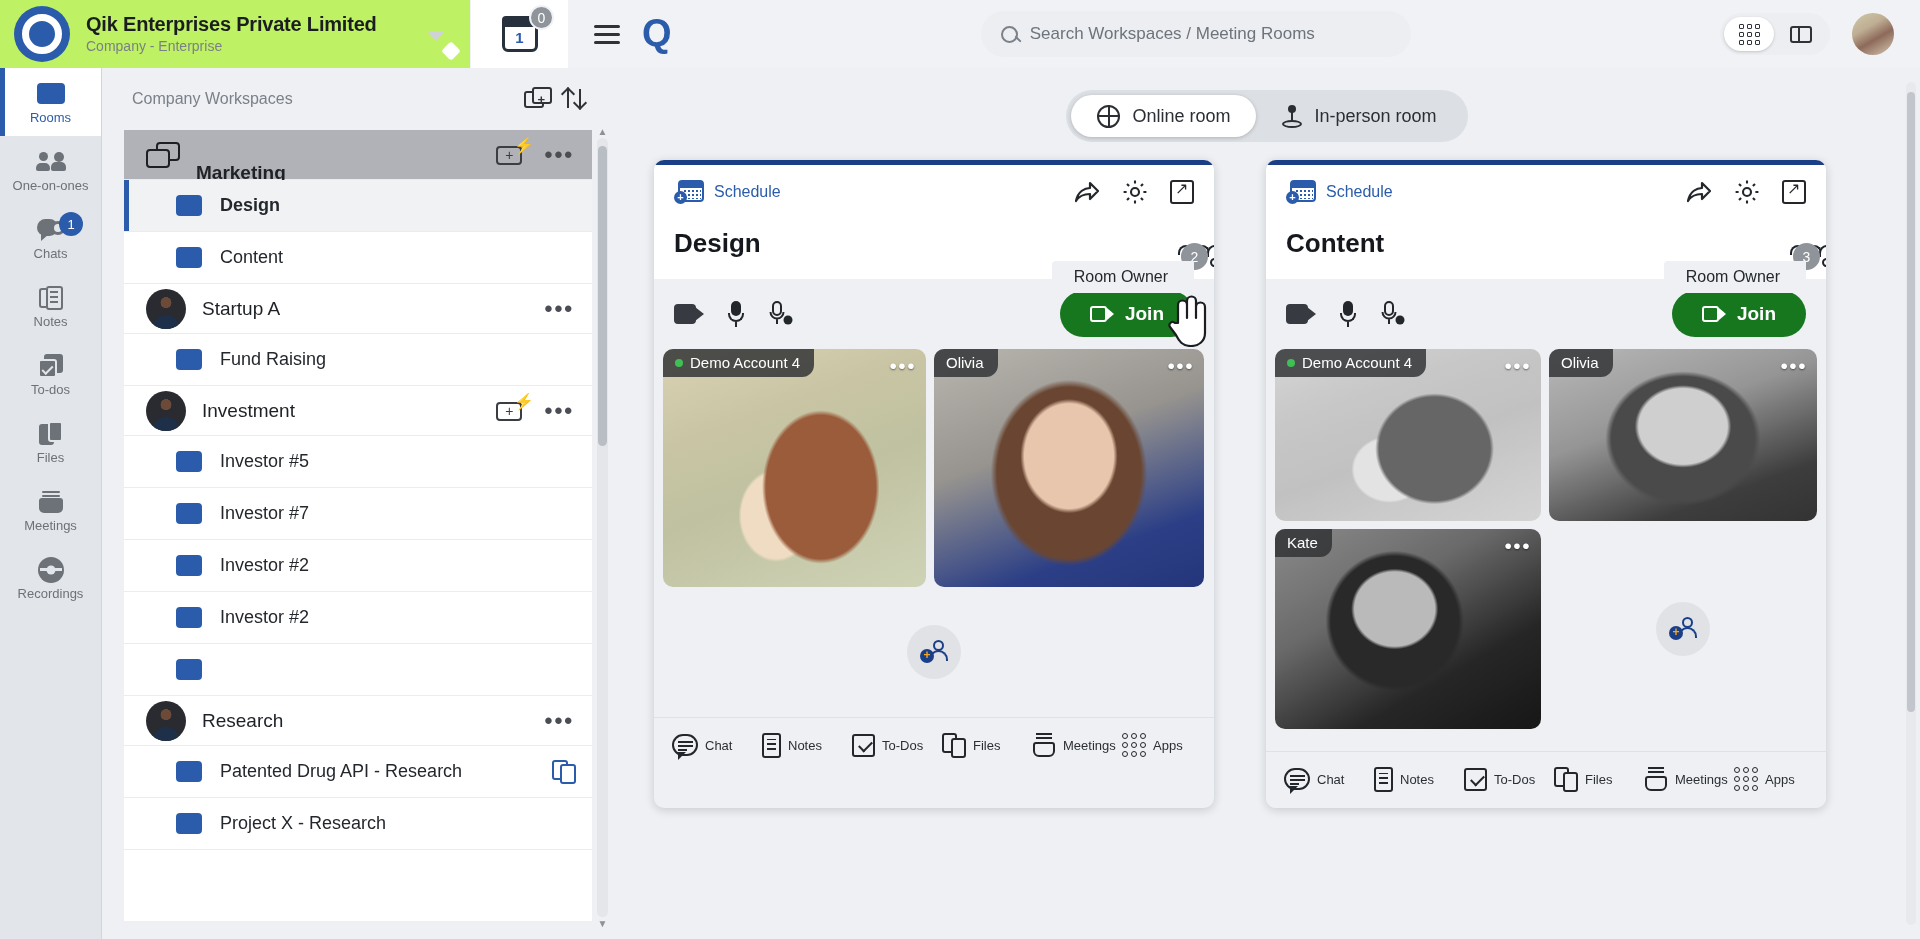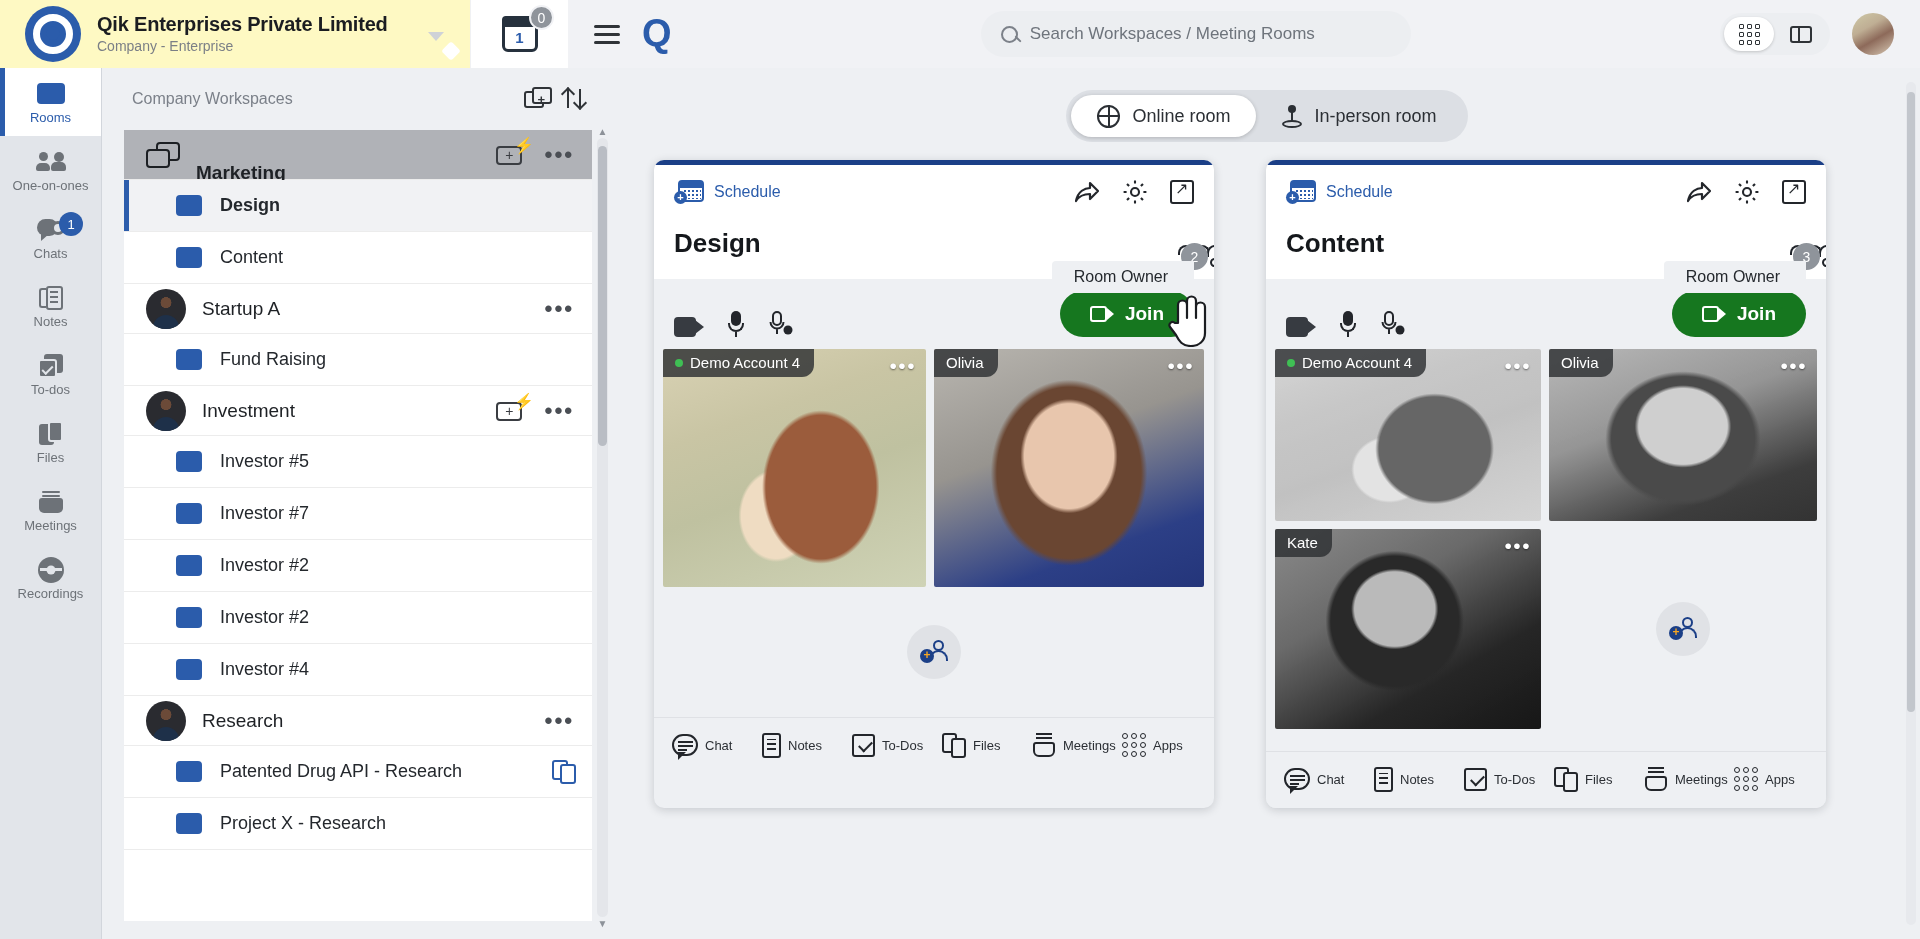--- a/index.html
+++ b/index.html
@@ -6,21 +6,21 @@
   html,body { width:1920px; height:939px; overflow:hidden; }
   body {
     font-family: "Liberation Sans", sans-serif;
     background:#eef0f3;
     color:#23272b;
     -webkit-font-smoothing: antialiased;
   }
 
   
   .topbar { position:absolute; top:0; left:0; width:1920px; height:68px; background:#f1f2f5; display:flex; align-items:stretch; }
-  .brand-block { width:470px; height:68px; background:#fef9c3; display:flex; align-items:center; padding-left:25px; position:relative; }
+  .brand-block { width:470px; height:68px; background:#bef264; display:flex; align-items:center; padding-left:14px; position:relative; }
   .brand-logo { width:56px; height:56px; border-radius:50%; background:#2b5cab; display:flex; align-items:center; justify-content:center; flex:0 0 auto; }
   .brand-logo .ring { width:40px; height:40px; border-radius:50%; border:7px solid #fff; position:relative; }
   .brand-logo .ring:after{ content:""; position:absolute; width:13px;height:13px;border-radius:50%;background:#2b5cab; left:50%;top:50%;transform:translate(-50%,-55%);}
   .brand-logo .tail { position:absolute; width:14px;height:14px;background:#fff;border-radius:3px; right:12px;bottom:10px; transform:rotate(45deg); }
   .brand-text { margin-left:16px; line-height:1.15; }
   .brand-title { font-size:20px; font-weight:700; color:#1b1d21; letter-spacing:-.2px;}
   .brand-sub { font-size:14px; color:#7b7f86; margin-top:2px;}
   .brand-caret { position:absolute; right:26px; top:32px; width:0;height:0;border-left:8px solid transparent;border-right:8px solid transparent;border-top:9px solid #cfd2d7; }
 
   .calblock { width:98px; height:68px; background:#fff; display:flex; align-items:center; justify-content:center; position:relative; border-left:1px solid #f0f1f3;}
@@ -177,36 +177,36 @@
   .mem-ico .h1{left:2px;top:0;} .mem-ico .h2{left:16px;top:-1px;width:9px;height:9px;} .mem-ico .h3{right:2px;top:0;}
   .mem-ico .b{border-bottom:none;border-radius:8px 8px 0 0;}
   .mem-ico .b1{left:0;bottom:4px;width:16px;height:10px;}
   .mem-ico .b2{left:13px;bottom:2px;width:18px;height:12px;background:#fff;}
   .mem-ico .b3{right:0;bottom:4px;width:16px;height:10px;}
   .mem-badge{position:absolute;top:-16px;right:-14px;min-width:27px;height:27px;border-radius:50%;background:#8f949b;color:#fff;font-size:14px;display:flex;align-items:center;justify-content:center;}
   .cursor-hand{position:absolute;right:-18px;top:34px;width:46px;height:54px;pointer-events:none;}
 
   .owner-tip{position:absolute;right:0;bottom:-14px;background:#eef0f3;padding:7px 26px 7px 22px;font-size:16px;color:#24282d;border-radius:4px 0 0 0;}
 
-  .ctrl-row{background:#eef0f3;display:flex;align-items:flex-end;padding:12px 20px;gap:24px;}
+  .ctrl-row{background:#eef0f3;display:flex;align-items:center;padding:12px 20px;gap:24px;}
   .ic-cam{width:30px;height:20px;position:relative;cursor:pointer;}
   .ic-cam .bd{position:absolute;left:0;top:0;width:22px;height:20px;background:#373b41;border-radius:4px;}
   .ic-cam .ln{position:absolute;right:0;top:3px;border-top:7px solid transparent;border-bottom:7px solid transparent;border-left:9px solid #373b41;}
   .ic-mic{width:16px;height:26px;position:relative;cursor:pointer;}
   .ic-mic .cap{position:absolute;left:3px;top:0;width:10px;height:15px;border-radius:5px;background:#23262b;}
   .ic-mic .arc{position:absolute;left:0;top:12px;width:16px;height:9px;border:2.2px solid #23262b;border-top:none;border-radius:0 0 9px 9px;}
   .ic-mic .st{position:absolute;left:7px;bottom:0;width:2.2px;height:5px;background:#23262b;}
   .ic-micset{position:relative;width:26px;height:26px;cursor:pointer;}
   .btn-join{margin-left:auto;background:#16771f;color:#fff;border:none;border-radius:24px;height:46px;padding:0 30px;font-size:19px;font-weight:700;font-family:inherit;display:flex;align-items:center;gap:11px;cursor:pointer;}
   .join-cam{width:24px;height:16px;position:relative;}
   .join-cam .bd{position:absolute;left:0;top:0;width:17px;height:16px;border:2.2px solid #fff;border-radius:3px;}
   .join-cam .ln{position:absolute;right:0;top:2px;border-top:6px solid transparent;border-bottom:6px solid transparent;border-left:7px solid #fff;}
 
   .tiles{background:#eef0f3;padding:0 9px 0 9px;display:flex;flex-wrap:wrap;gap:8px;}
-  .tile{position:relative;border-radius:2px;overflow:hidden;}
+  .tile{position:relative;border-radius:10px;overflow:hidden;}
   .tile .nm{position:absolute;left:0;top:0;background:rgba(45,47,50,.82);color:#fff;font-size:15px;padding:5px 14px 6px 12px;border-radius:0 0 12px 0;display:flex;align-items:center;gap:7px;z-index:2;}
   .tile .online{width:8px;height:8px;border-radius:50%;background:#3fbf54;}
   .tile .td{position:absolute;right:10px;top:6px;color:#fff;font-size:21px;letter-spacing:1.5px;line-height:1;z-index:2;cursor:pointer;text-shadow:0 1px 2px rgba(0,0,0,.5);}
   .ph{width:100%;height:100%;}
   .ph-girl{background:
      radial-gradient(ellipse 36% 52% at 60% 58%, #9b5c3c 0 58%, rgba(155,92,60,0) 62%),
      radial-gradient(ellipse 22% 30% at 43% 70%, #efdcc2 0 60%, rgba(239,220,194,0) 65%),
      linear-gradient(160deg,#d9d2b4 0%,#c9c5a4 30%,#bfc1a0 55%,#cfd3b6 100%);}
   .ph-olivia{background:
      radial-gradient(ellipse 30% 40% at 50% 45%, #e8c6ad 0 55%, rgba(232,198,173,0) 60%),
@@ -455,21 +455,20 @@
     <div class="ws-room">
       <span class="sq"></span>
       <span class="rname">Investor #2</span>
     </div>
     <div class="ws-room">
       <span class="sq"></span>
       <span class="rname">Investor #2</span>
     </div>
     <div class="ws-room">
       <span class="sq"></span>
-      <span class="rname">Investor #4</span>
     </div>
 
     <div class="ws-group-head">
       <span class="grp-avatar"></span>
       <span class="gname">Research</span>
       <span class="dots3">•••</span>
     </div>
     <div class="ws-room">
       <span class="sq"></span>
       <span class="rname">Patented Drug API - Research</span>

